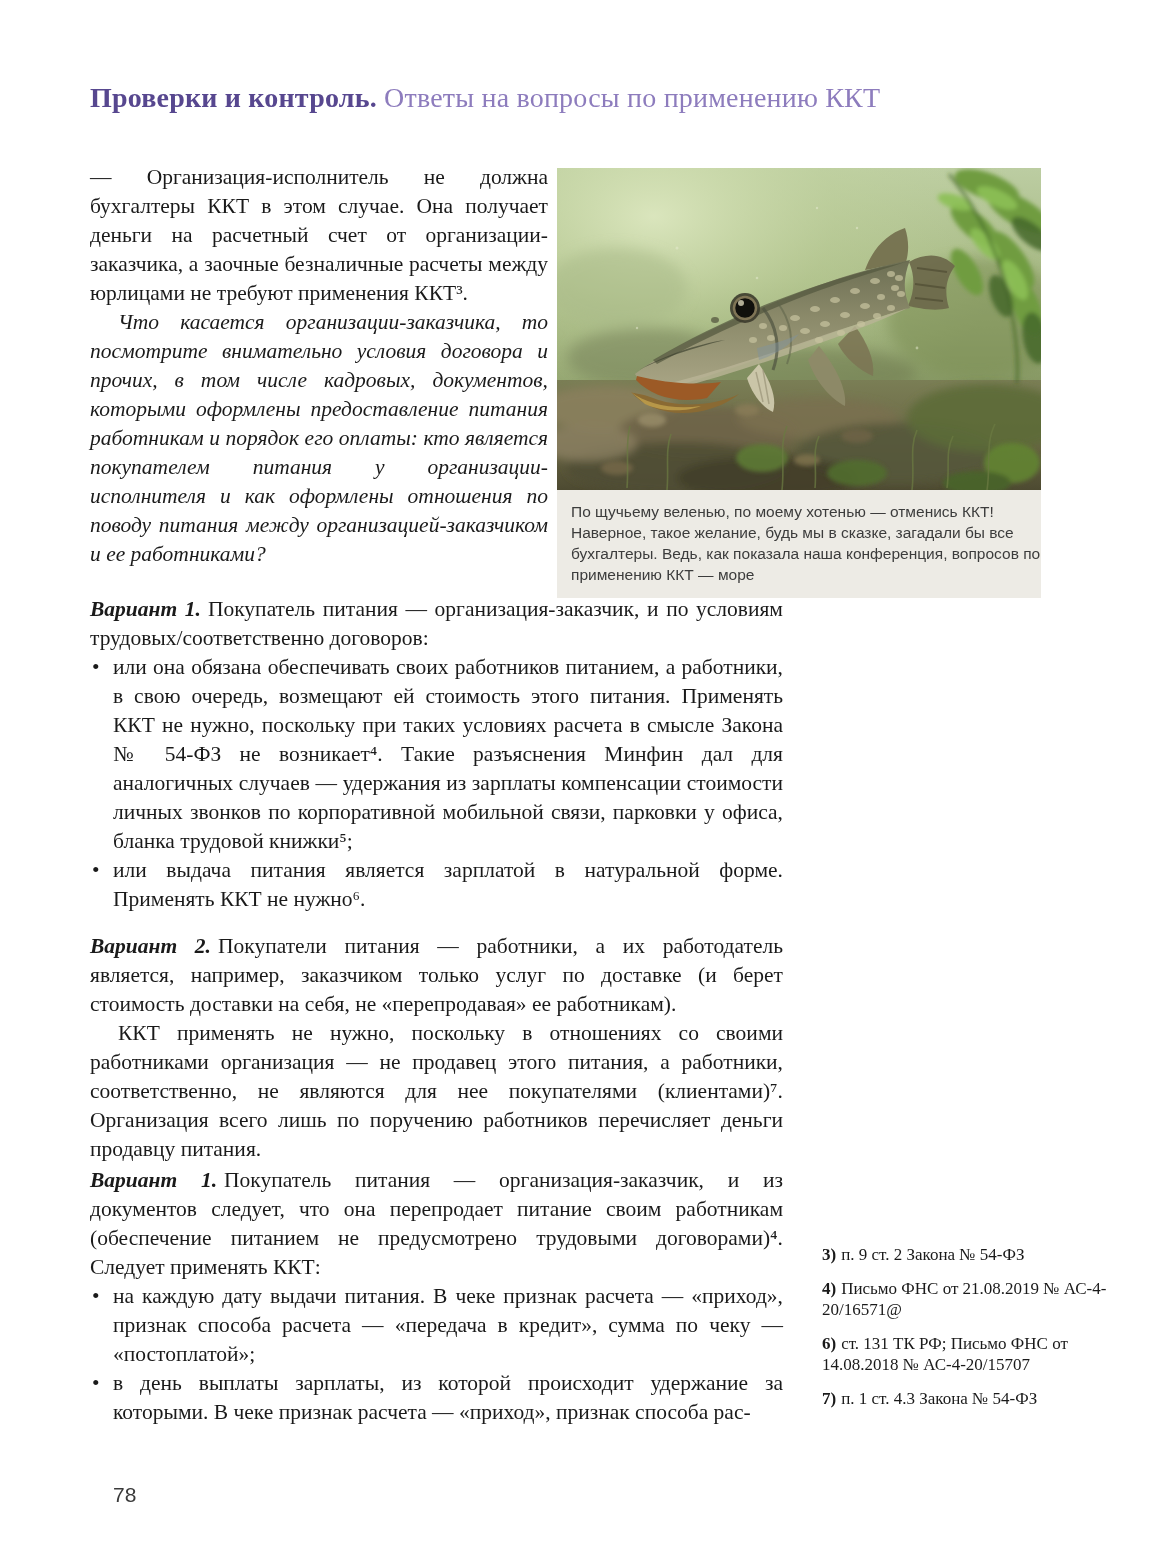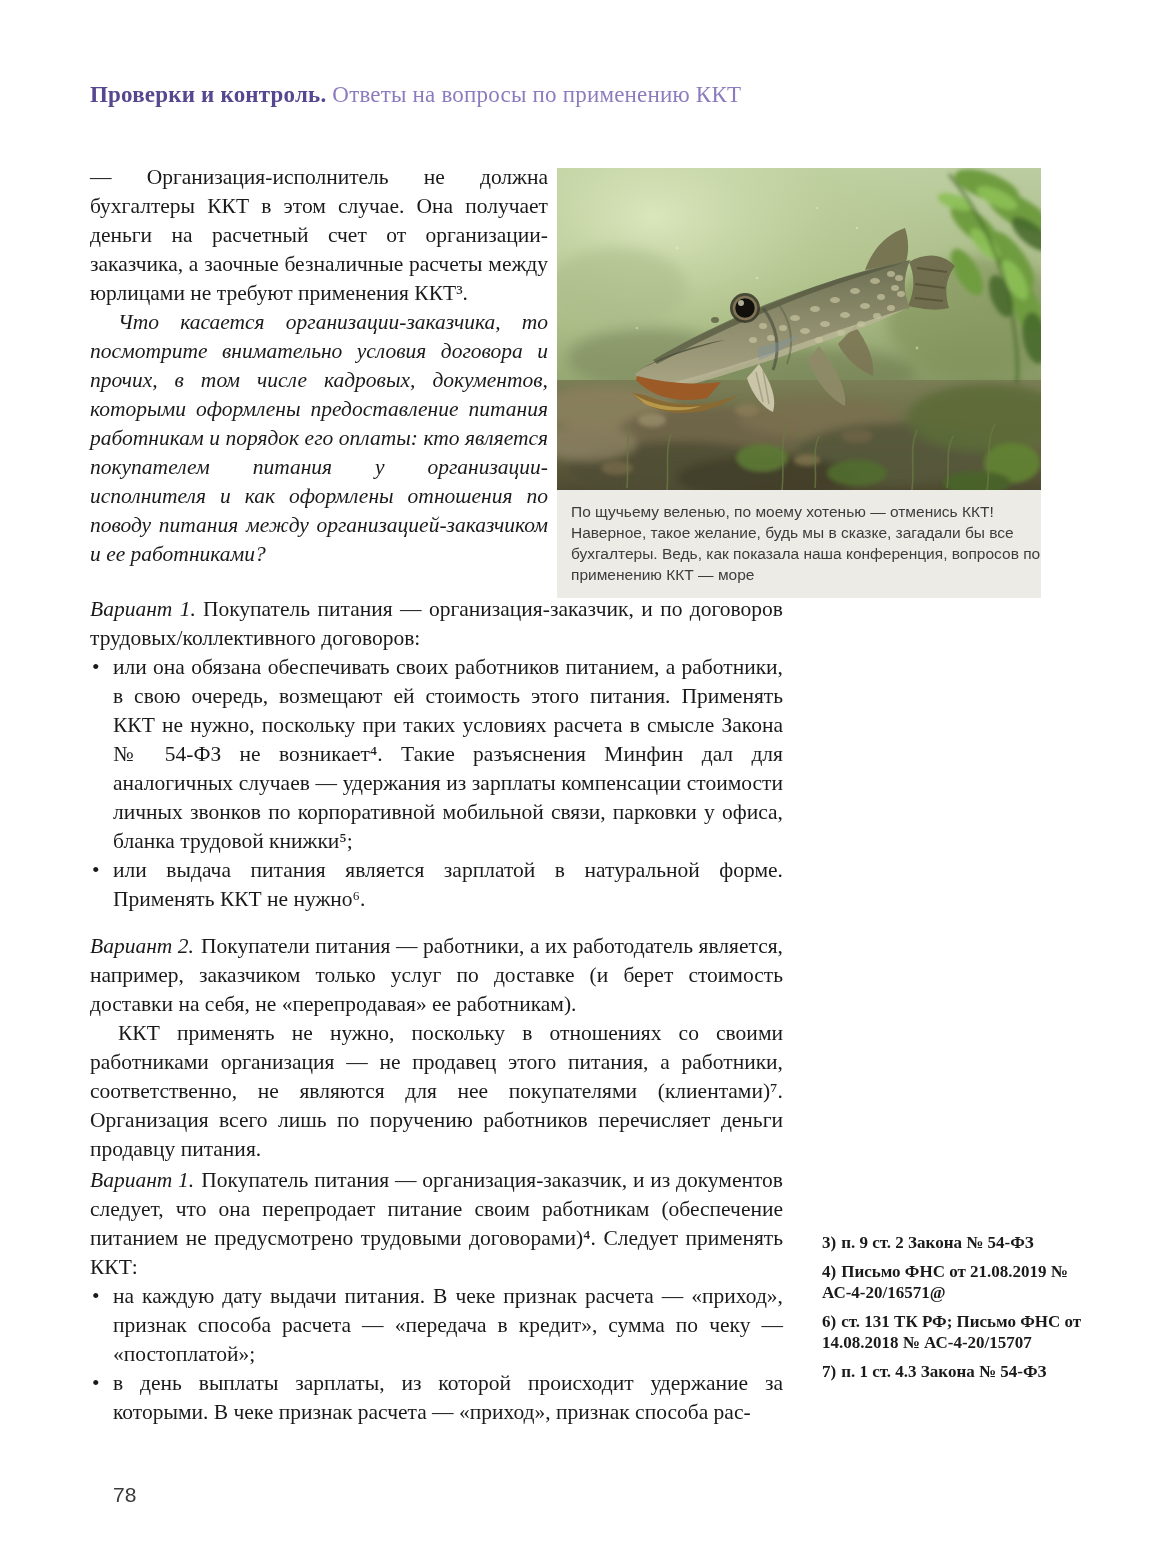--- a/index.html
+++ b/index.html
@@ -1,21 +1,21 @@
 <!DOCTYPE html>
 <html style="--c-head-bold: #57478f; --c-head-light: #8d7cbd; --c-caption-bg: #edebe5;"><head>
 <meta charset="utf-8">
 <style>
   html,body { margin:0; padding:0; background:#ffffff; }
   .page {
     position:relative; width:1163px; height:1559px; background:#fff;
     font-family:"Liberation Serif", serif; color:#1a1a1a; overflow:hidden;
   }
   
-  .header { position:absolute; left:90px; top:82px; font-size:23px; letter-spacing:.2px;text-align:right; }
+  .header { position:absolute; left:90px; top:82px; font-size:28px; letter-spacing:.2px;text-align:right; }
   .header .hbold { font-weight:bold; color:var(--c-head-bold,#57478f); }
   .header .hlight { color:var(--c-head-light,#8d7cbd); }
 
   
   .intro-col {
     position:absolute; left:90px; top:163px; width:458px;
     font-size:21.5px; line-height:29px; text-align:justify;
   }
   .intro-col p { margin:0; }
   .intro-col p.indent { text-indent:28px;font-style:italic; }
@@ -29,30 +29,30 @@
     color:#3c3c3c; text-align:left;
   }
 
   
   .variant {
     position:absolute; left:90px; width:693px;
     font-size:21.5px; line-height:29px; text-align:justify;
   }
   .variant p { margin:0; }
   .variant p.indent { text-indent:28px; }
-  .vlabel { font-weight:normal; font-style:italic; margin-right:7px; }
+  .vlabel { font-weight:bold; font-style:italic; margin-right:7px; }
   .bullet { position:relative; padding-left:23px; }
   .bullet .dot { position:absolute; left:2px; top:0; }
 
   
   .footnotes {
     position:absolute; left:822px; top:1232px; width:288px;
     font-size:17px; line-height:21.5px; color:#1a1a1a; text-align:left;
   }
-  .fn { margin:0 0 7px 0;font-weight:bold; }
+  .fn { margin:12px 0 7px 0; }
   .fn b { margin-right:5px; }
 
   
   .pagenum {
     position:absolute; left:90px; top:1483px;
     font-family:"Liberation Sans", sans-serif; font-size:21px; color:#3a3a3a;margin-left:23px;
   }
 </style>
 </head>
 <body>
@@ -253,21 +253,21 @@
           <circle cx="80" cy="160" r="1.2"></circle>
         <circle cx="260" cy="40" r="1.2"></circle>
           <circle cx="200" cy="110" r="1.3"></circle>
       </g>
     </svg>
 
     <div class="caption">По щучьему веленью, по моему хотенью — отменись ККТ! Наверное, такое желание, будь мы в сказке, загадали бы все бухгалтеры. Ведь, как показала наша конференция, вопросов по применению ККТ — море</div>
   </div>
 
   <section class="variant" style="top:595px">
-    <p><span class="vlabel">Вариант 1.</span><span>Покупатель питания — организация-заказчик, и по договоров трудовых/коллективного договоров:</span></p>
+    <p><span class="vlabel">Вариант 1.</span><span>Покупатель питания — организация-заказчик, и по условиям трудовых/соответственно договоров:</span></p>
     <div class="bullet"><span class="dot">•</span><span>или она обязана обеспечивать своих работников питанием, а работники, в свою очередь, возмещают ей стоимость этого питания. Применять ККТ не нужно, поскольку при таких условиях расчета в смысле Закона № 54-ФЗ не возникает⁴. Такие разъяснения Минфин дал для аналогичных случаев — удержания из зарплаты компенсации стоимости личных звонков по корпоративной мобильной связи, парковки у офиса, бланка трудовой книжки⁵;</span></div>
     <div class="bullet"><span class="dot">•</span><span>или выдача питания является зарплатой в натуральной форме. Применять ККТ не нужно⁶.</span></div>
   </section>
 
   <section class="variant" style="top:932px">
     <p><span class="vlabel">Вариант 2.</span><span>Покупатели питания — работники, а их работодатель является, например, заказчиком только услуг по доставке (и берет стоимость доставки на себя, не «перепродавая» ее работникам).</span></p>
     <p class="indent">ККТ применять не нужно, поскольку в отношениях со своими работниками организация — не продавец этого питания, а работники, соответственно, не являются для нее покупателями (клиентами)⁷. Организация всего лишь по поручению работников перечисляет деньги продавцу питания.</p>
   </section>
 
   <section class="variant" style="top:1166px">

